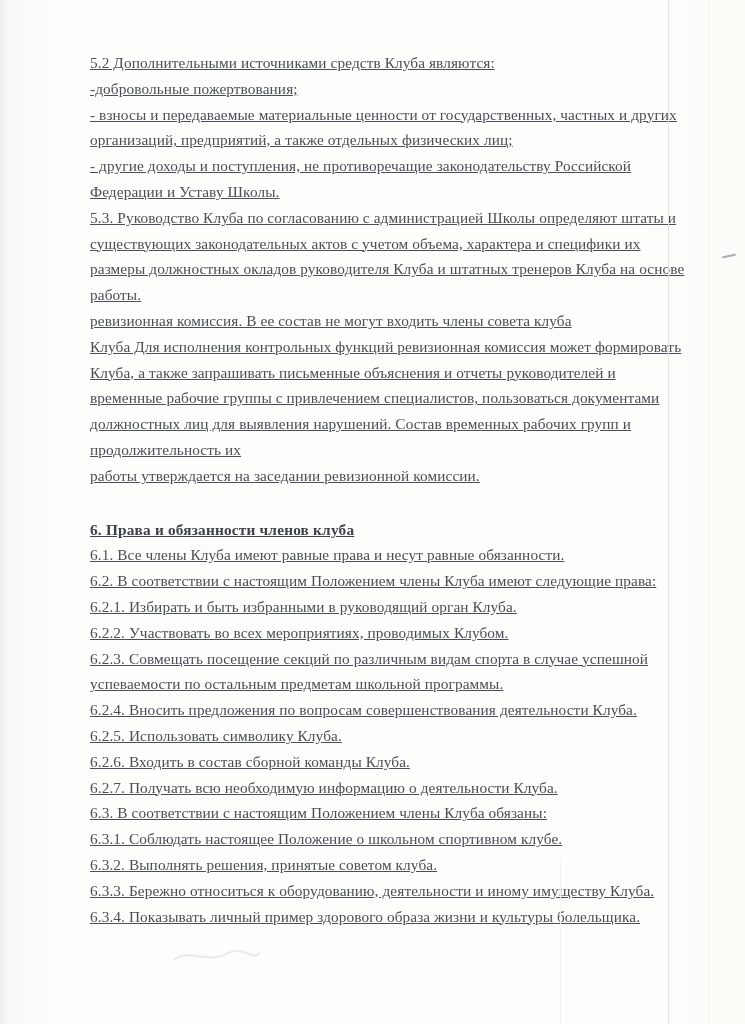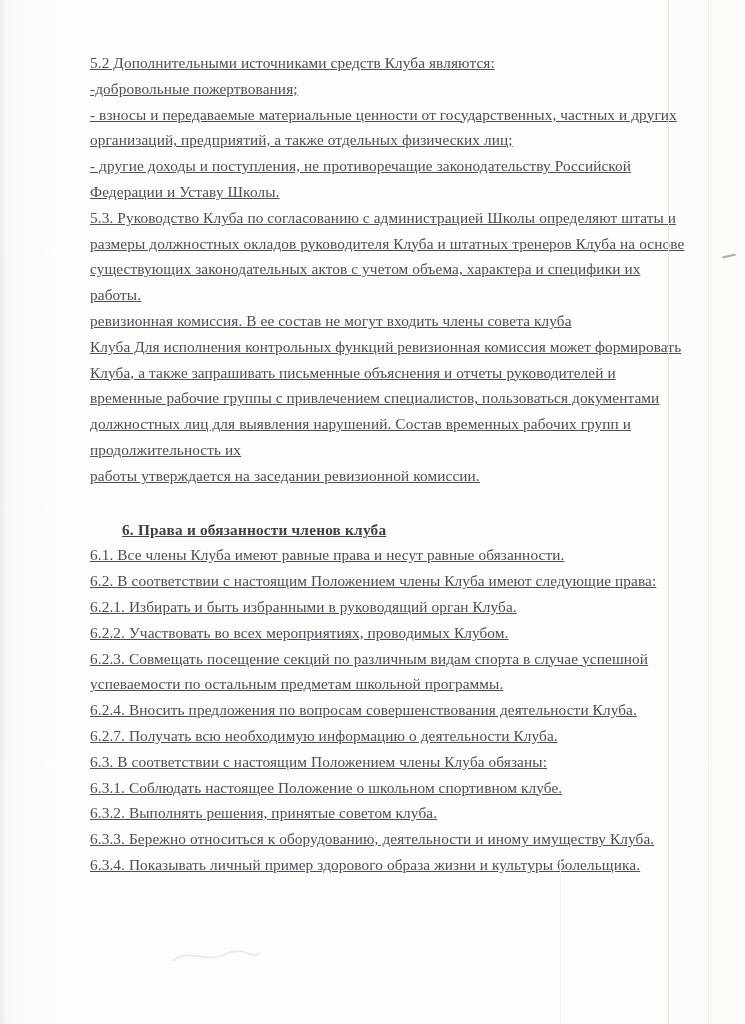--- a/index.html
+++ b/index.html
@@ -32,21 +32,20 @@
   .line {
     white-space: nowrap;
     height: 25.8px;
     text-decoration: underline;
   }
   .line.heading {
     font-weight: 700;
     margin-top: 28px;
     color: #3d414a;
     letter-spacing: 0.2px;
-    margin-left: 32px;
   }
   .scan-line-1 {
     position: absolute;
     left: 668px;
     top: 0;
     width: 1px;
     height: 1024px;
     background: #e6e4de;
   }
   .scan-line-2 {
@@ -88,38 +87,40 @@
 <div class="paper">
 
   <div class="content">
     <div class="line">5.2 Дополнительными источниками средств Клуба являются:</div>
     <div class="line">-добровольные пожертвования;</div>
     <div class="line">- взносы и передаваемые материальные ценности от государственных, частных и других</div>
     <div class="line">организаций, предприятий, а также отдельных физических лиц;</div>
     <div class="line">- другие доходы и поступления, не противоречащие законодательству Российской</div>
     <div class="line">Федерации и Уставу Школы.</div>
     <div class="line">5.3. Руководство Клуба по согласованию с администрацией Школы определяют штаты и</div>
+    <div class="line">существующих законодательных актов с учетом объема, характера и специфики их</div>
     <div class="line">размеры должностных окладов руководителя Клуба и штатных тренеров Клуба на основе</div>
-    <div class="line">существующих законодательных актов с учетом объема, характера и специфики их</div>
     <div class="line">работы.</div>
     <div class="line">ревизионная комиссия. В ее состав не могут входить члены совета клуба</div>
     <div class="line">Клуба Для исполнения контрольных функций ревизионная комиссия может формировать</div>
     <div class="line">Клуба, а также запрашивать письменные объяснения и отчеты руководителей и</div>
     <div class="line">временные рабочие группы с привлечением специалистов, пользоваться документами</div>
     <div class="line">должностных лиц для выявления нарушений. Состав временных рабочих групп и</div>
     <div class="line">продолжительность их</div>
     <div class="line">работы утверждается на заседании ревизионной комиссии.</div>
     <div class="line heading">6. Права и обязанности членов клуба</div>
     <div class="line">6.1. Все члены Клуба имеют равные права и несут равные обязанности.</div>
     <div class="line">6.2. В соответствии с настоящим Положением члены Клуба имеют следующие права:</div>
     <div class="line">6.2.1. Избирать и быть избранными в руководящий орган Клуба.</div>
     <div class="line">6.2.2. Участвовать во всех мероприятиях, проводимых Клубом.</div>
     <div class="line">6.2.3. Совмещать посещение секций по различным видам спорта в случае успешной</div>
     <div class="line">успеваемости по остальным предметам школьной программы.</div>
     <div class="line">6.2.4. Вносить предложения по вопросам совершенствования деятельности Клуба.</div>
+    <div class="line">6.2.5. Использовать символику Клуба.</div>
+    <div class="line">6.2.6. Входить в состав сборной команды Клуба.</div>
     <div class="line">6.2.7. Получать всю необходимую информацию о деятельности Клуба.</div>
     <div class="line">6.3. В соответствии с настоящим Положением члены Клуба обязаны:</div>
     <div class="line">6.3.1. Соблюдать настоящее Положение о школьном спортивном клубе.</div>
     <div class="line">6.3.2. Выполнять решения, принятые советом клуба.</div>
     <div class="line">6.3.3. Бережно относиться к оборудованию, деятельности и иному имуществу Клуба.</div>
     <div class="line">6.3.4. Показывать личный пример здорового образа жизни и культуры болельщика.</div>
   </div>
 
   <div class="scan-line-1"></div>
   <div class="scan-line-2"></div>

